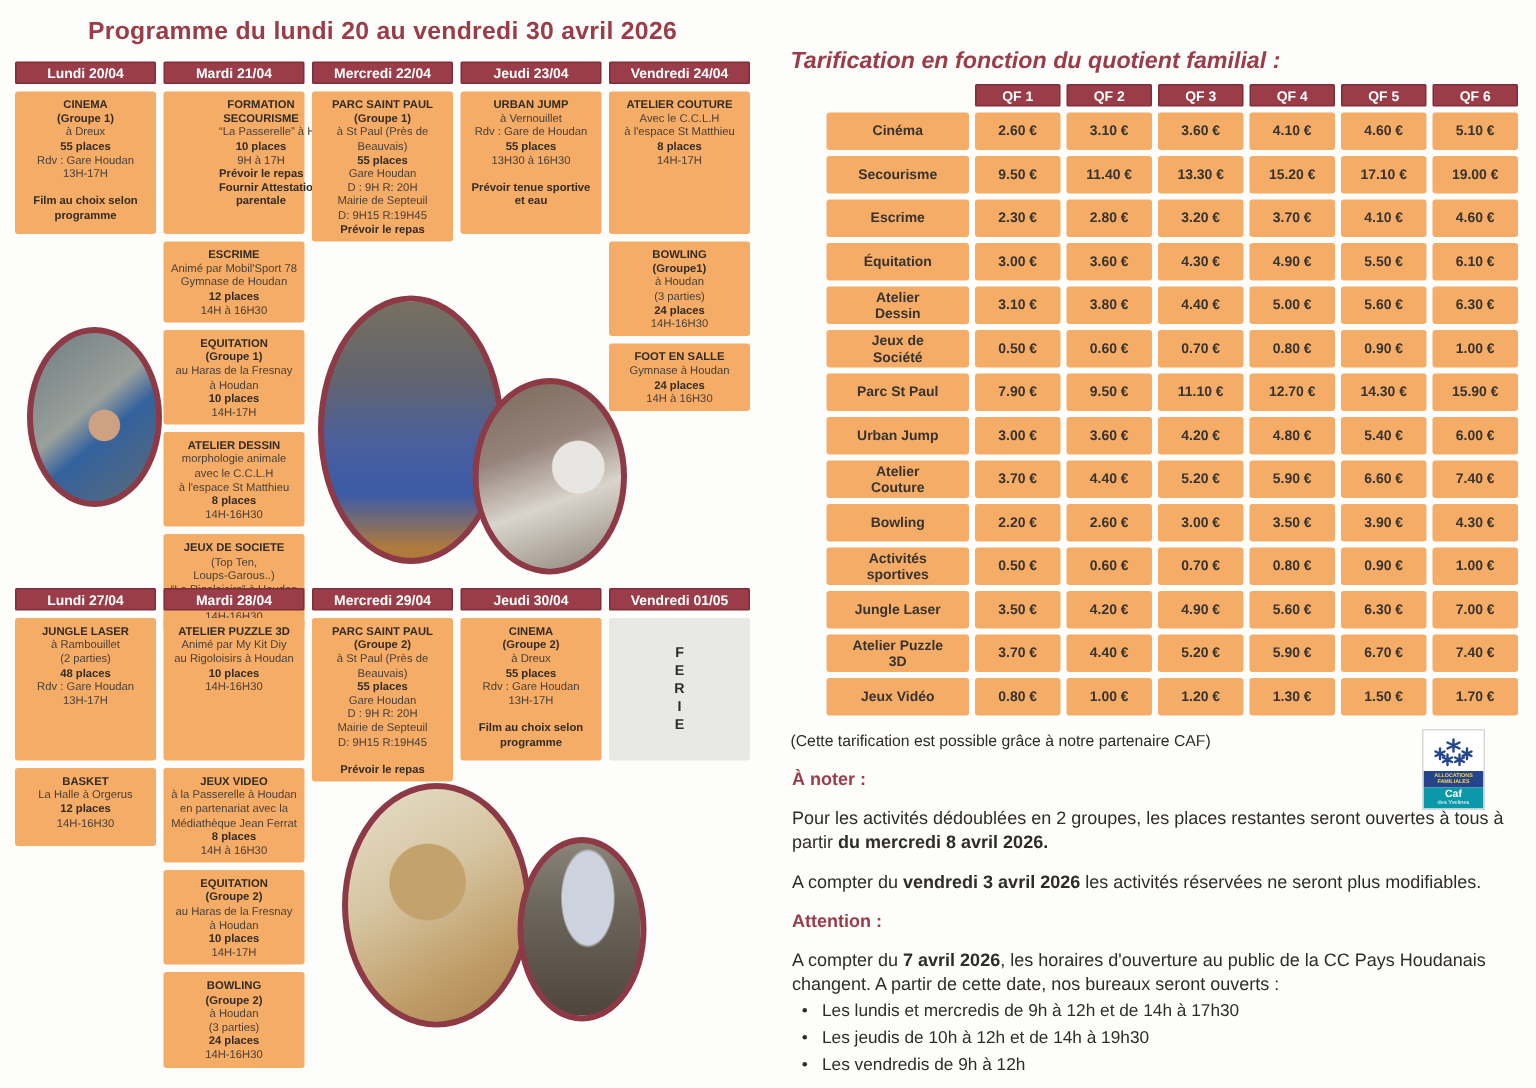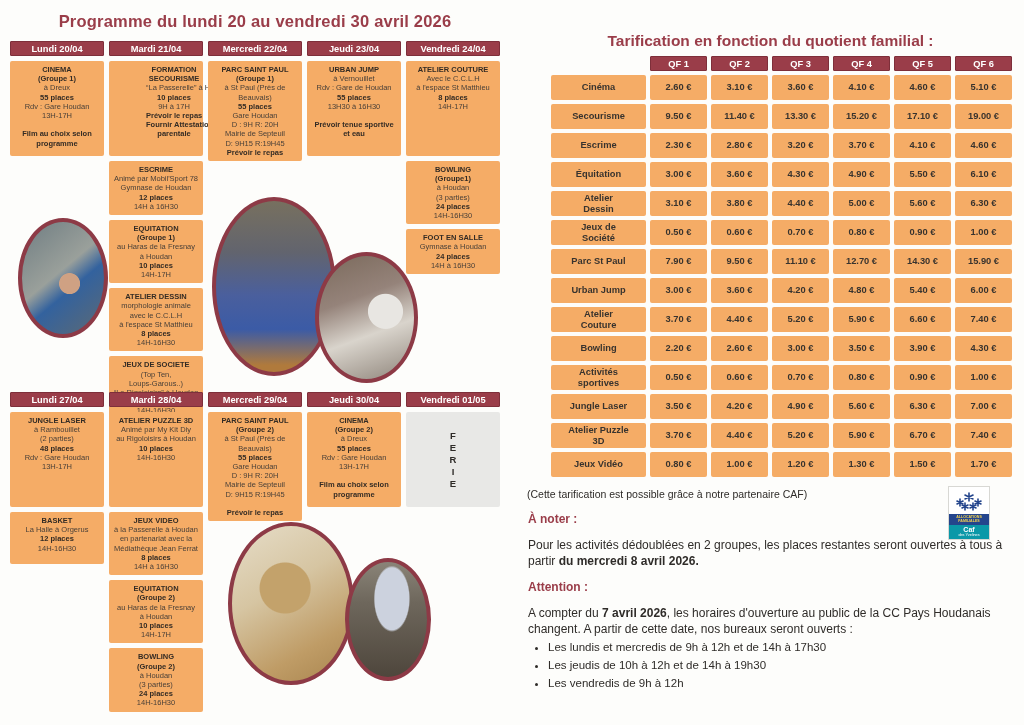--- a/index.html
+++ b/index.html
@@ -31,22 +31,22 @@
     background:radial-gradient(circle at 70% 45%, #e8e6e2 0 18%, rgba(0,0,0,0) 19%),
                linear-gradient(160deg,#7b6a5c 0%,#95837a 35%,#d9d4cc 62%,#8f857b 100%); }
   #photo-piano       { left:228px; top:522px; width:126px; height:163px;
     background:radial-gradient(circle at 45% 40%, #c3a26b 0 22%, rgba(0,0,0,0) 23%),
                linear-gradient(150deg,#e6ddc8 0%,#d6c5a2 40%,#bf9c66 75%,#a9854f 100%); }
   #photo-projection  { left:345px; top:558px; width:86px;  height:123px;
     background:radial-gradient(ellipse at 55% 32%, #ccd2de 0 28%, rgba(0,0,0,0) 30%),
                linear-gradient(180deg,#8a8478 0%,#6e675c 35%,#4e463c 100%); }
 
   
-  .tarif-title { position:absolute; left:527px; top:32px; width:487px; text-align:center;
-    font-size:15.5px; font-weight:700; color:#9a3d49; }
+  .tarif-title { position:absolute; left:527px; top:32px; width:487px; text-align:left;
+    font-size:15.5px; font-weight:700; color:#9a3d49;font-style:italic; }
   .tarif-table { position:absolute; left:527px; top:56px; display:grid;
     grid-template-columns:95px repeat(6,57px); column-gap:4px; row-gap:4px;padding-left:24px; }
   .corner { background:transparent; }
   .qf-h { background:#9a3d49; color:#fff; font-weight:700; font-size:9.3px; height:15px;
     display:flex; align-items:center; justify-content:center; border-radius:1px; border:1px solid #7e2f3a; }
   .t-label, .t-price { background:#f5ac66; border-radius:2px; min-height:25px;
     display:flex; align-items:center; justify-content:center; text-align:center;
     font-weight:700; font-size:9.3px; color:#38332e; white-space:pre-line; line-height:1.18; }
 
   .tarif-caption { position:absolute; left:527px; top:488px; width:420px; text-align:left;
@@ -420,20 +420,21 @@
     </div>
     <div class="caf-band2">
       <div class="caf-name">Caf</div>
       <div class="caf-region">des Yvelines</div>
     </div>
   </div>
 
   <div class="notes">
     <div class="note-title">À noter :</div>
     <p class="note-p"><span>Pour les activités dédoublées en 2 groupes, les places restantes seront ouvertes à tous à partir </span><span style="font-weight: 700;">du mercredi 8 avril 2026.</span></p>
+    <p class="note-p"><span>A compter du </span><span style="font-weight: 700;">vendredi 3 avril 2026</span><span> les activités réservées ne seront plus modifiables.</span></p>
     <div class="note-title">Attention :</div>
     <p class="note-p" style="margin-bottom:2px;"><span>A compter du </span><span style="font-weight: 700;">7 avril 2026</span><span>, les horaires d'ouverture au public de la CC Pays Houdanais changent. A partir de cette date, nos bureaux seront ouverts :</span></p>
     <ul>
         <li>Les lundis et mercredis de 9h à 12h et de 14h à 17h30</li>
         <li>Les jeudis de 10h à 12h et de 14h à 19h30</li>
         <li>Les vendredis de 9h à 12h</li>
       </ul>
   </div>
 
 </div>

